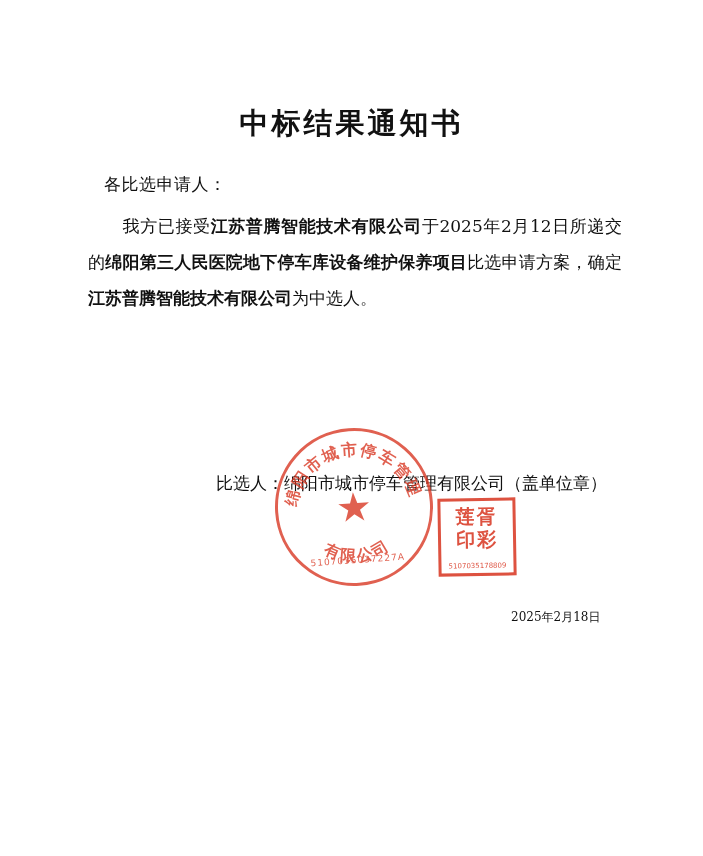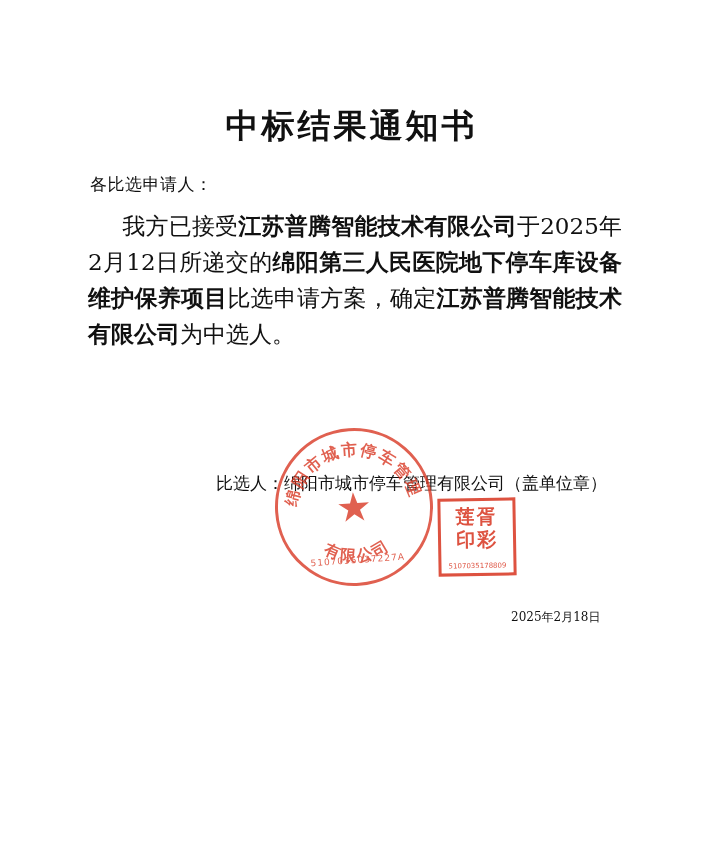--- a/index.html
+++ b/index.html
@@ -20,38 +20,38 @@
     width: 703px;
     height: 856px;
     box-sizing: border-box;
   }
   .doc-title {
     position: absolute;
     top: 104px;
     left: 0;
     width: 703px;
     text-align: center;
-    font-size: 33px;
+    font-size: 29px;
     font-weight: bold;
     letter-spacing: 3px;
     font-family: "DejaVu Serif", "Liberation Serif", serif;
   }
   .salutation {
     position: absolute;
     top: 173px;
-    left: 90px;
+    left: 104px;
     font-size: 17px;
     letter-spacing: 0.5px;
   }
   .body-block {
     position: absolute;
     top: 208px;
     left: 88px;
     width: 534px;
-    font-size: 23px;
+    font-size: 17px;
     line-height: 36px;
     text-align: justify;
     text-justify: inter-ideograph;
   }
   .body-block .indent {
     display: inline-block;
     width: 34px;
   }
   .b {
     font-weight: bold;

